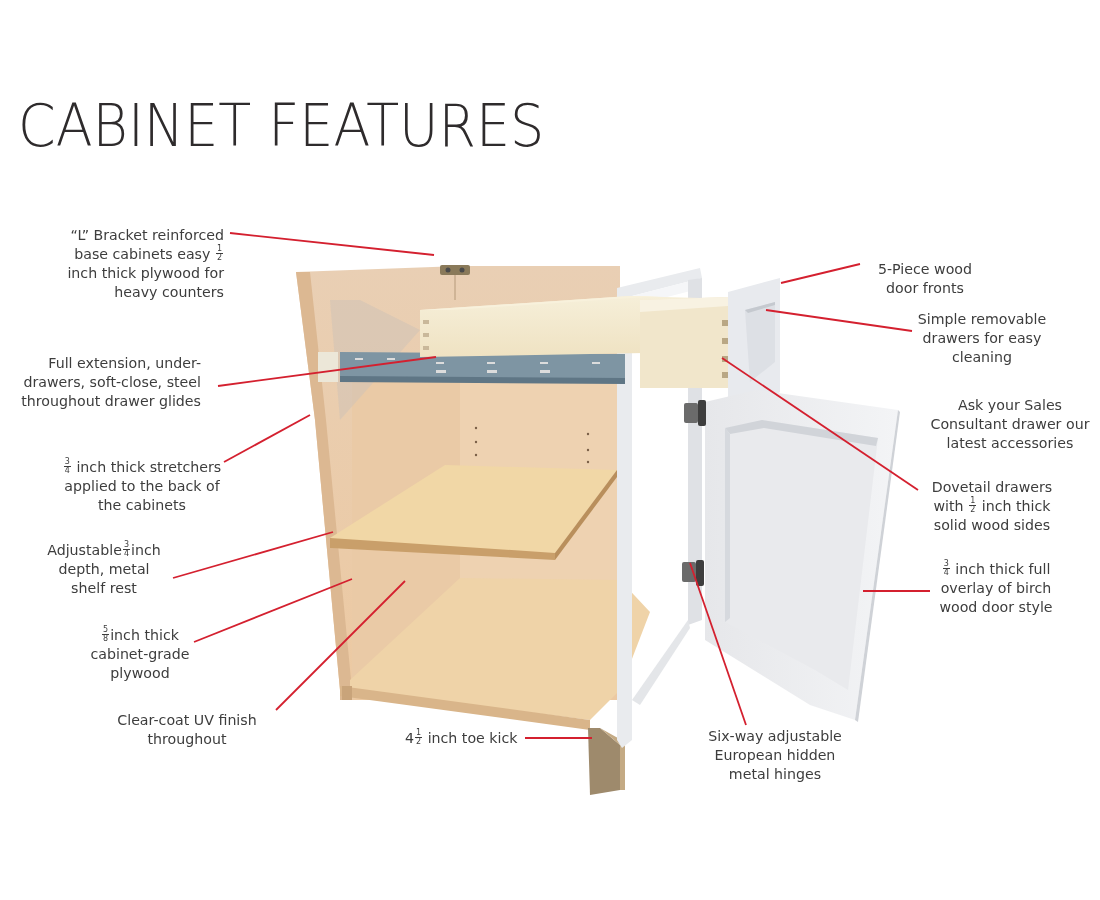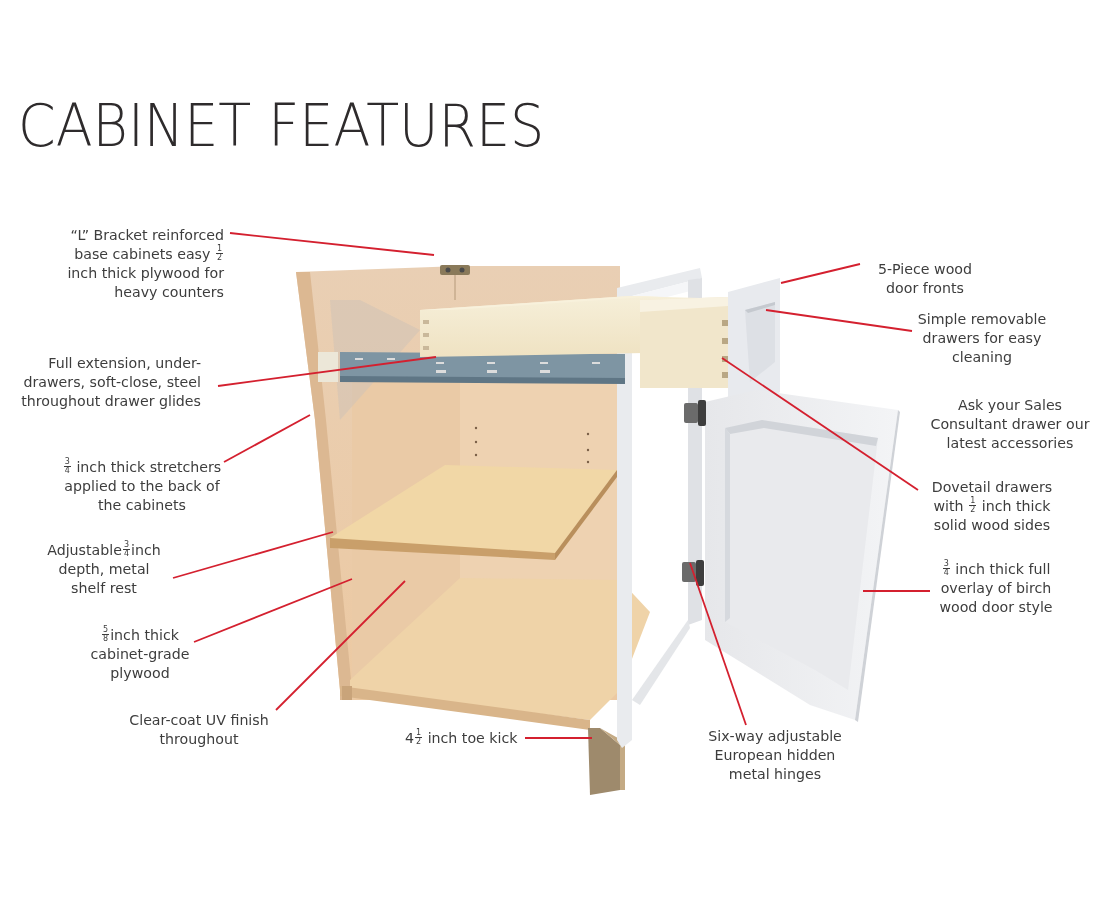--- a/index.html
+++ b/index.html
@@ -189,21 +189,21 @@
     <div class="callout center" style="left: 40px; top: 541px; width: 128px;">
       <span class="line"><span>Adjustable</span><span class="frac"><span class="num">3</span><span>4</span></span><span>inch</span></span>
       <span class="line"><span>depth, metal</span></span>
       <span class="line"><span>shelf rest</span></span>
     </div>
     <div class="callout center" style="left: 88px; top: 626px; width: 104px;">
       <span class="line"><span class="frac"><span class="num">5</span><span>8</span></span><span>inch thick</span></span>
       <span class="line"><span>cabinet-grade</span></span>
       <span class="line"><span>plywood</span></span>
     </div>
-    <div class="callout center" style="left: 124px; top: 711px; width: 150px;">
+    <div class="callout center" style="left: 112px; top: 711px; width: 150px;">
       <span class="line"><span>Clear-coat UV finish</span></span>
       <span class="line"><span>throughout</span></span>
     </div>
     <div class="callout left" style="left: 405px; top: 729px; width: 120px;">
       <span class="line"><span>4</span><span class="frac"><span class="num">1</span><span>2</span></span><span> inch toe kick</span></span>
     </div>
     <div class="callout center" style="left: 700px; top: 727px; width: 150px;">
       <span class="line"><span>Six-way adjustable</span></span>
       <span class="line"><span>European hidden</span></span>
       <span class="line"><span>metal hinges</span></span>

